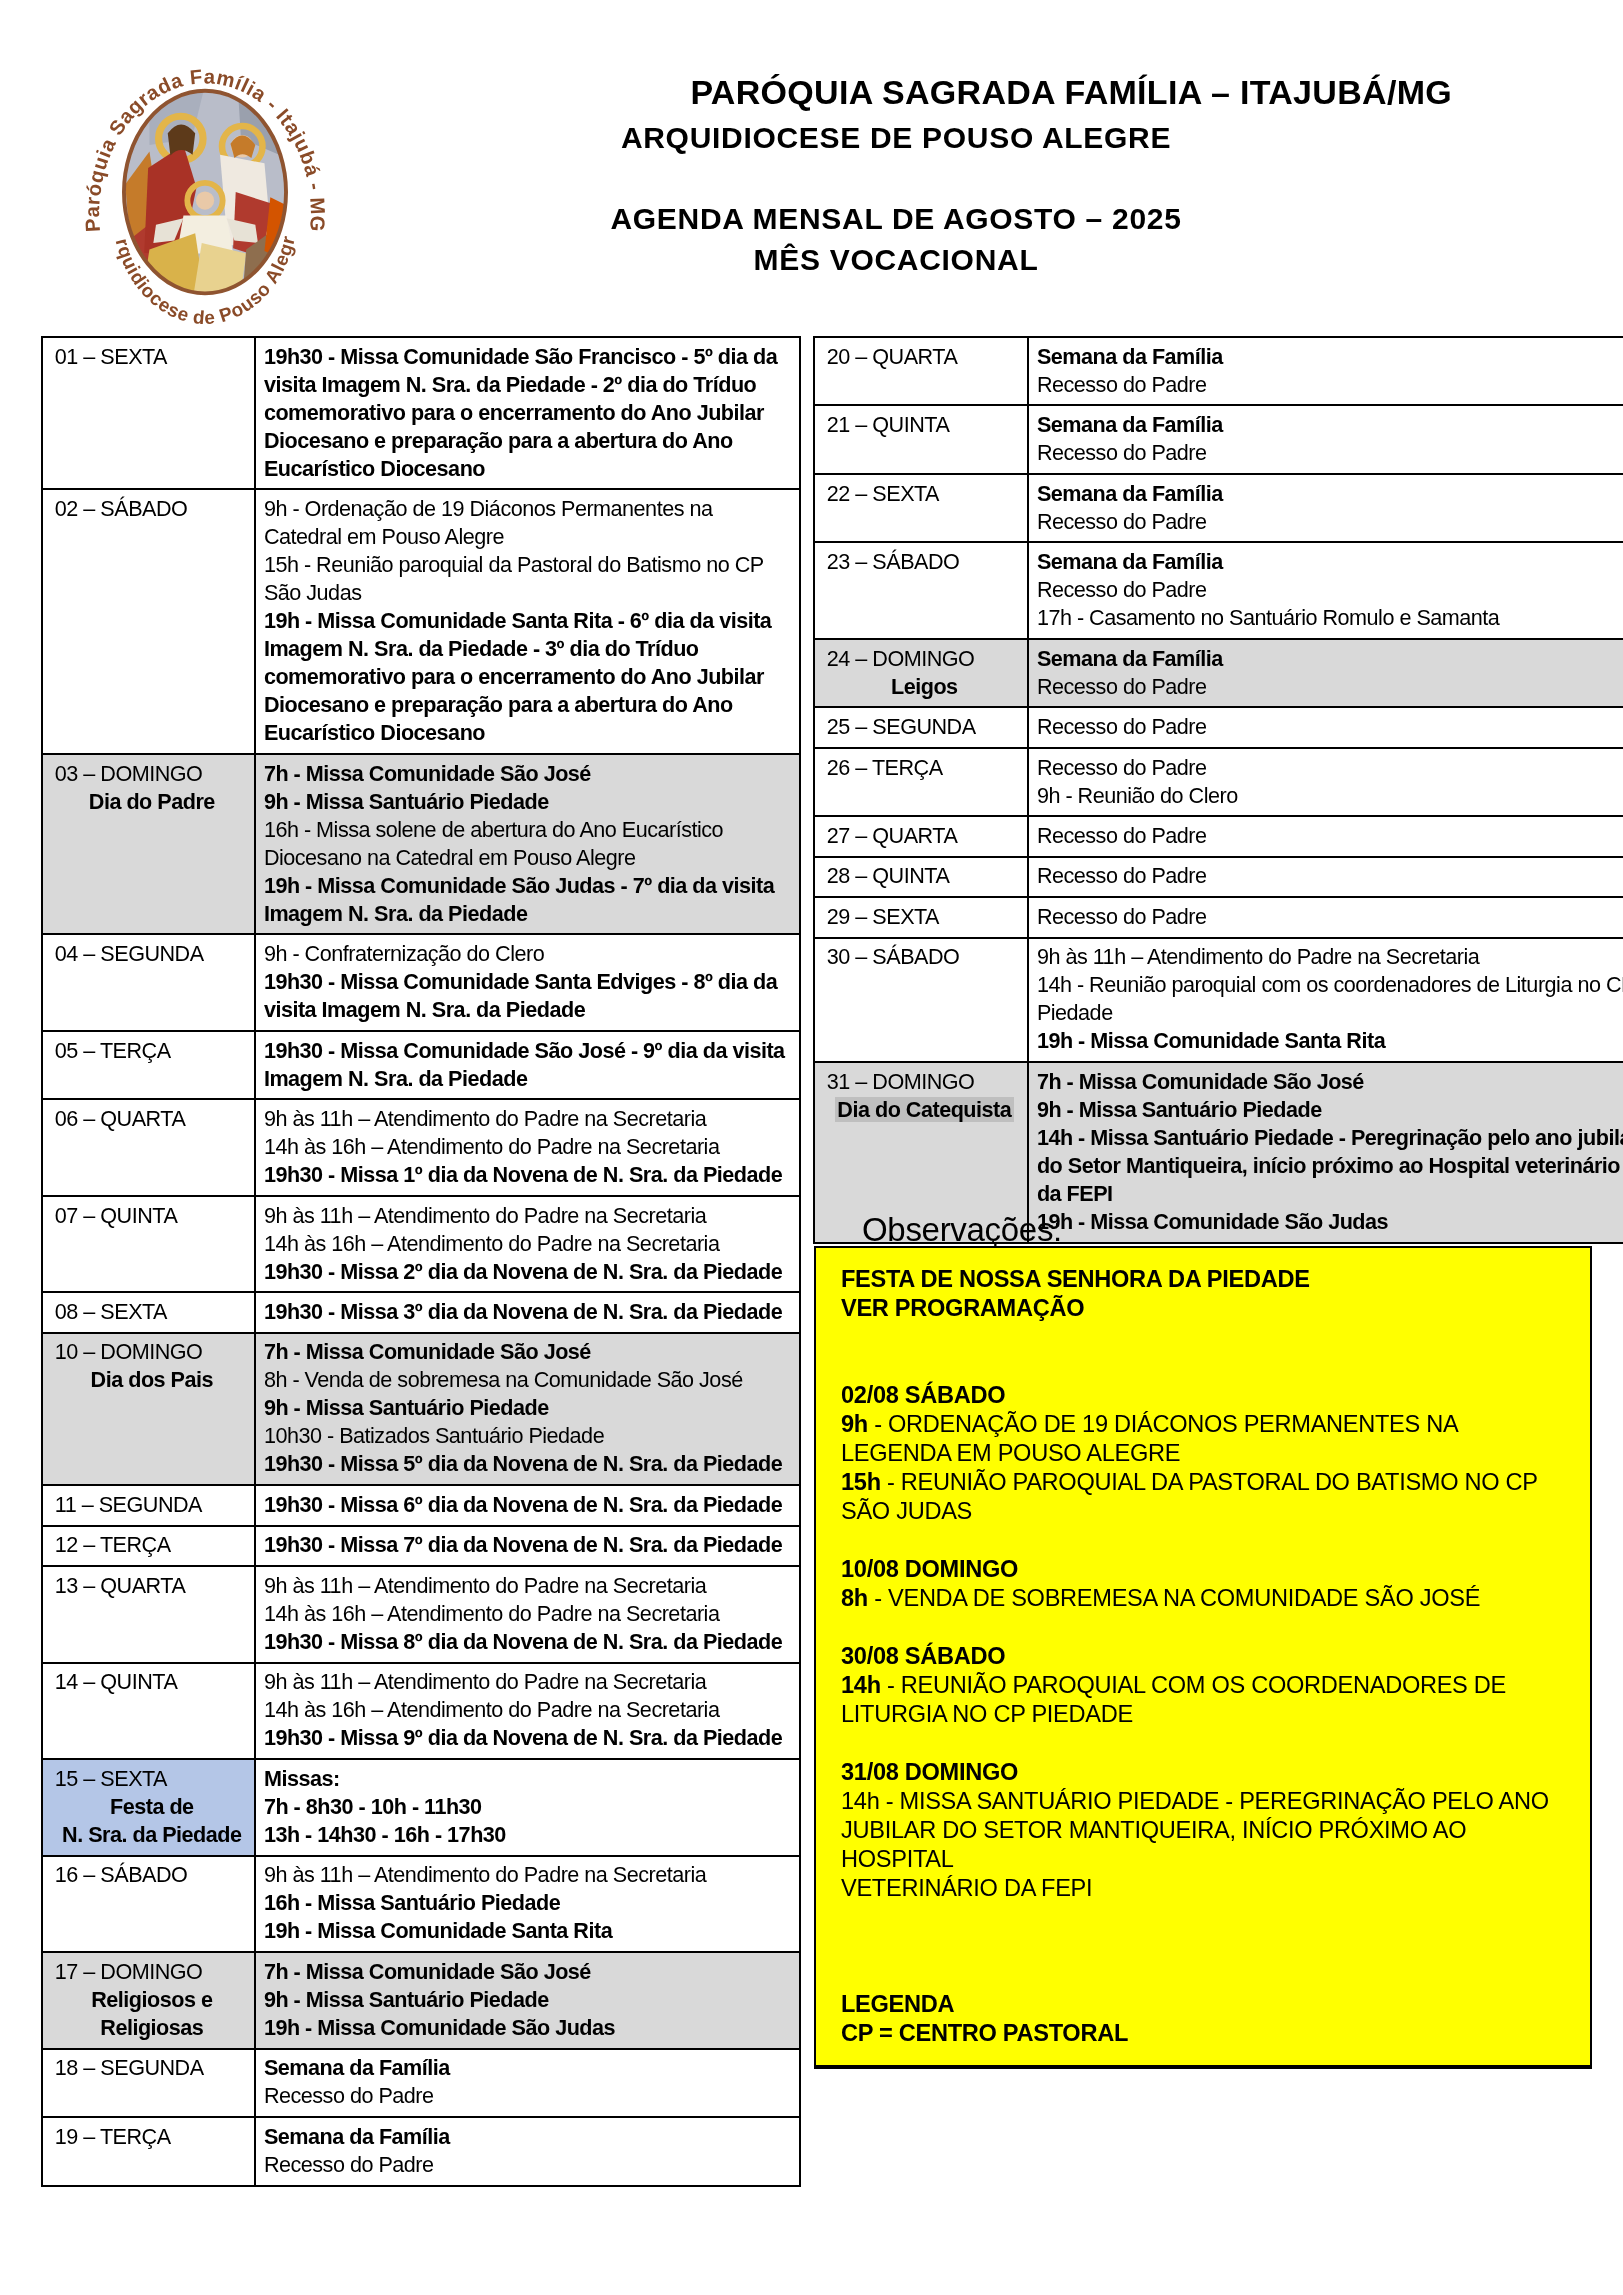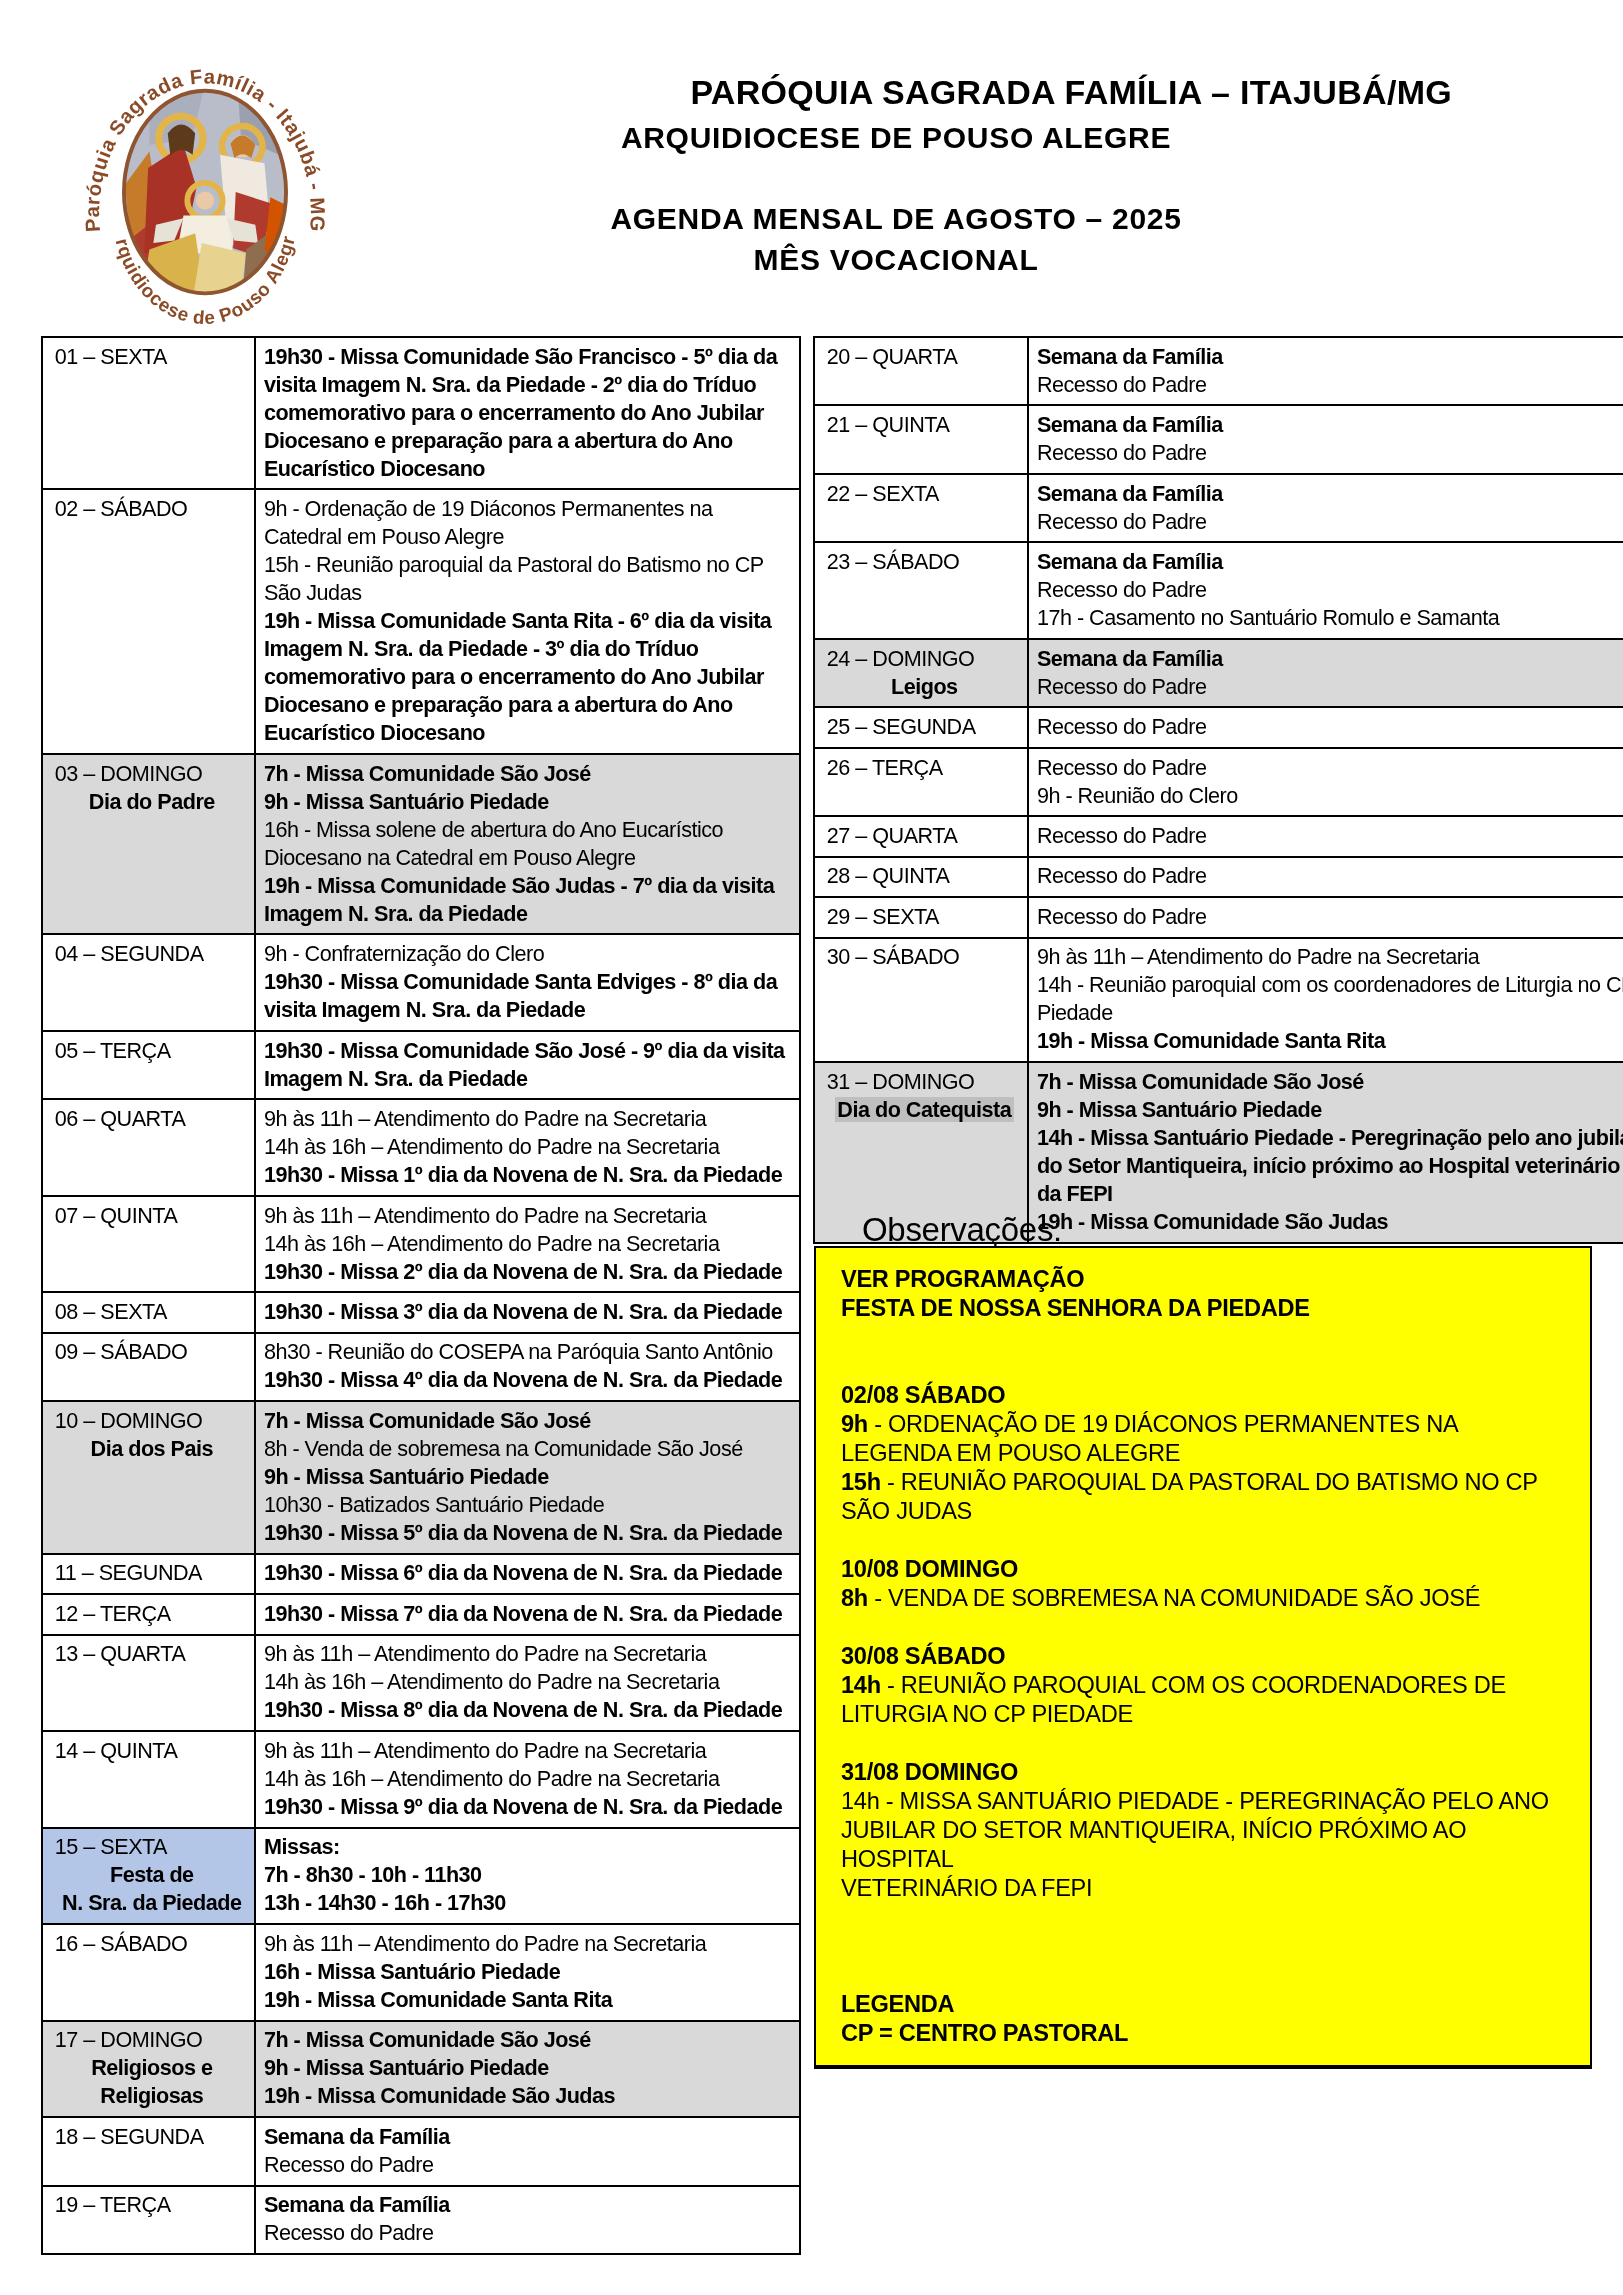--- a/index.html
+++ b/index.html
@@ -167,29 +167,20 @@
           </td>
         </tr>
         <tr>
           <td class="day">
             <div class="daylabel">08 – SEXTA</div>
           </td>
           <td>
             <div class="ev b">19h30 - Missa 3º dia da Novena de N. Sra. da Piedade</div>
           </td>
         </tr>
-        <tr>
-          <td class="day">
-            <div class="daylabel">09 – SÁBADO</div>
-          </td>
-          <td>
-            <div class="ev">8h30 - Reunião do COSEPA na Paróquia Santo Antônio</div>
-            <div class="ev b">19h30 - Missa 4º dia da Novena de N. Sra. da Piedade</div>
-          </td>
-        </tr>
         <tr class="gray">
           <td class="day">
             <div class="daylabel">10 – DOMINGO</div>
             <div class="sublabel">Dia dos Pais</div>
           </td>
           <td>
             <div class="ev b">7h - Missa Comunidade São José</div>
             <div class="ev">8h - Venda de sobremesa na Comunidade São José</div>
             <div class="ev b">9h - Missa Santuário Piedade</div>
             <div class="ev">10h30 - Batizados Santuário Piedade</div>
@@ -401,22 +392,22 @@
             <div class="ev b">9h - Missa Santuário Piedade</div>
             <div class="ev b">14h - Missa Santuário Piedade - Peregrinação pelo ano jubilar do Setor Mantiqueira, início próximo ao Hospital veterinário da FEPI</div>
             <div class="ev b">19h - Missa Comunidade São Judas</div>
           </td>
         </tr>
       </tbody>
   </table>
 
   <div class="obs-heading">Observações:</div>
   <div class="obs-box" id="obs-box">
+      <div class="obs-line">FESTA DE NOSSA SENHORA DA PIEDADE</div>
       <div class="obs-line">VER PROGRAMAÇÃO</div>
-      <div class="obs-line">FESTA DE NOSSA SENHORA DA PIEDADE</div>
       <div class="obs-line blank"></div>
       <div class="obs-line blank"></div>
       <div class="obs-line">02/08 SÁBADO</div>
       <div class="obs-line reg"><span class="tb">9h</span> - ORDENAÇÃO DE 19 DIÁCONOS PERMANENTES NA</div>
       <div class="obs-line reg">LEGENDA EM POUSO ALEGRE</div>
       <div class="obs-line reg"><span class="tb">15h</span> - REUNIÃO PAROQUIAL DA PASTORAL DO BATISMO NO CP</div>
       <div class="obs-line reg">SÃO JUDAS</div>
       <div class="obs-line blank"></div>
       <div class="obs-line">10/08 DOMINGO</div>
       <div class="obs-line reg"><span class="tb">8h</span> - VENDA DE SOBREMESA NA COMUNIDADE SÃO JOSÉ</div>

